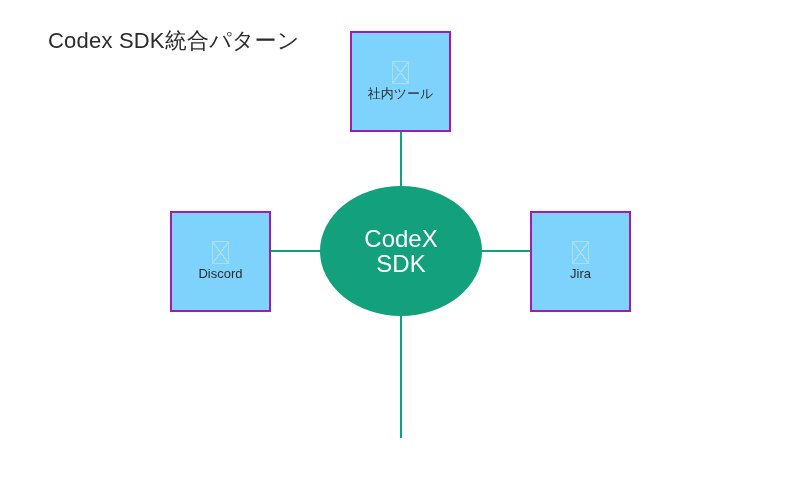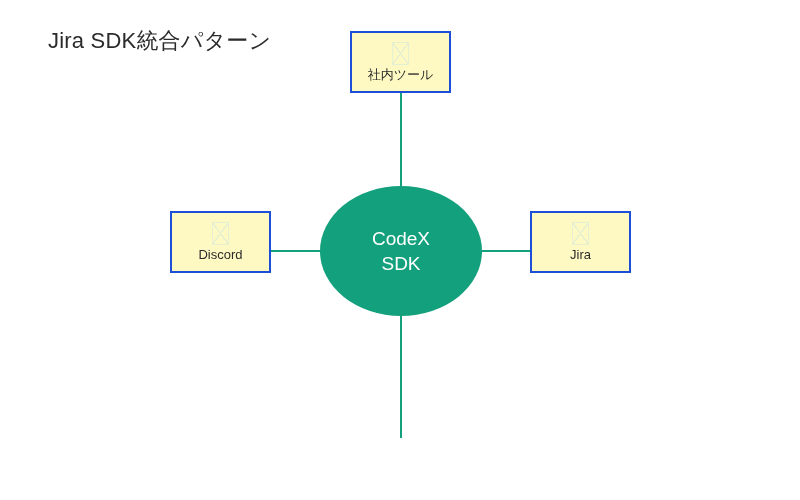--- a/index.html
+++ b/index.html
@@ -47,32 +47,32 @@
     height: 130px;
     background: #13a07c;
     border-radius: 50%;
     display: flex;
     flex-direction: column;
     align-items: center;
     justify-content: center;
   }
   .hub-line {
     color: #ffffff;
-    font-size: 19px;
+    font-size: 24px;
     line-height: 25px;
     text-align: center;
     white-space: nowrap;
   }
   
   .spoke-node {
     position: absolute;
     width: 101px;
-    height: 62px;
-    background: #fef9c3;
-    border: 2px solid #1d4ed8;
+    height: 101px;
+    background: #7dd3fc;
+    border: 2px solid #a21caf;
     box-sizing: border-box;
   }
   .spoke-inner {
     position: absolute;
     left: 0;
     top: 0;
     width: 100%;
     height: 100%;
     display: flex;
     flex-direction: column;
@@ -128,21 +128,21 @@
   #node-top    { left: 350px; top: 31px;  }
   #node-left   { left: 170px; top: 211px; }
   #node-right  { left: 530px; top: 211px; }
   #node-bottom { left: 350px; top: 391px; }
 </style>
 </head>
 <body>
 
 <div id="canvas">
 
-  <div id="diagram-title">Jira SDK統合パターン</div>
+  <div id="diagram-title">Codex SDK統合パターン</div>
 
   <svg id="edge-layer" width="800" height="500" viewBox="0 0 800 500">
     <g stroke="#13a07c" stroke-width="2" fill="none" stroke-linecap="butt">
       <line x1="401" y1="186" x2="401" y2="75"></line>
       <line x1="320" y1="251" x2="182" y2="251"></line>
       <line x1="482" y1="251" x2="590" y2="251"></line>
       <line x1="401" y1="316" x2="401" y2="438"></line>
     </g>
   </svg>
 

